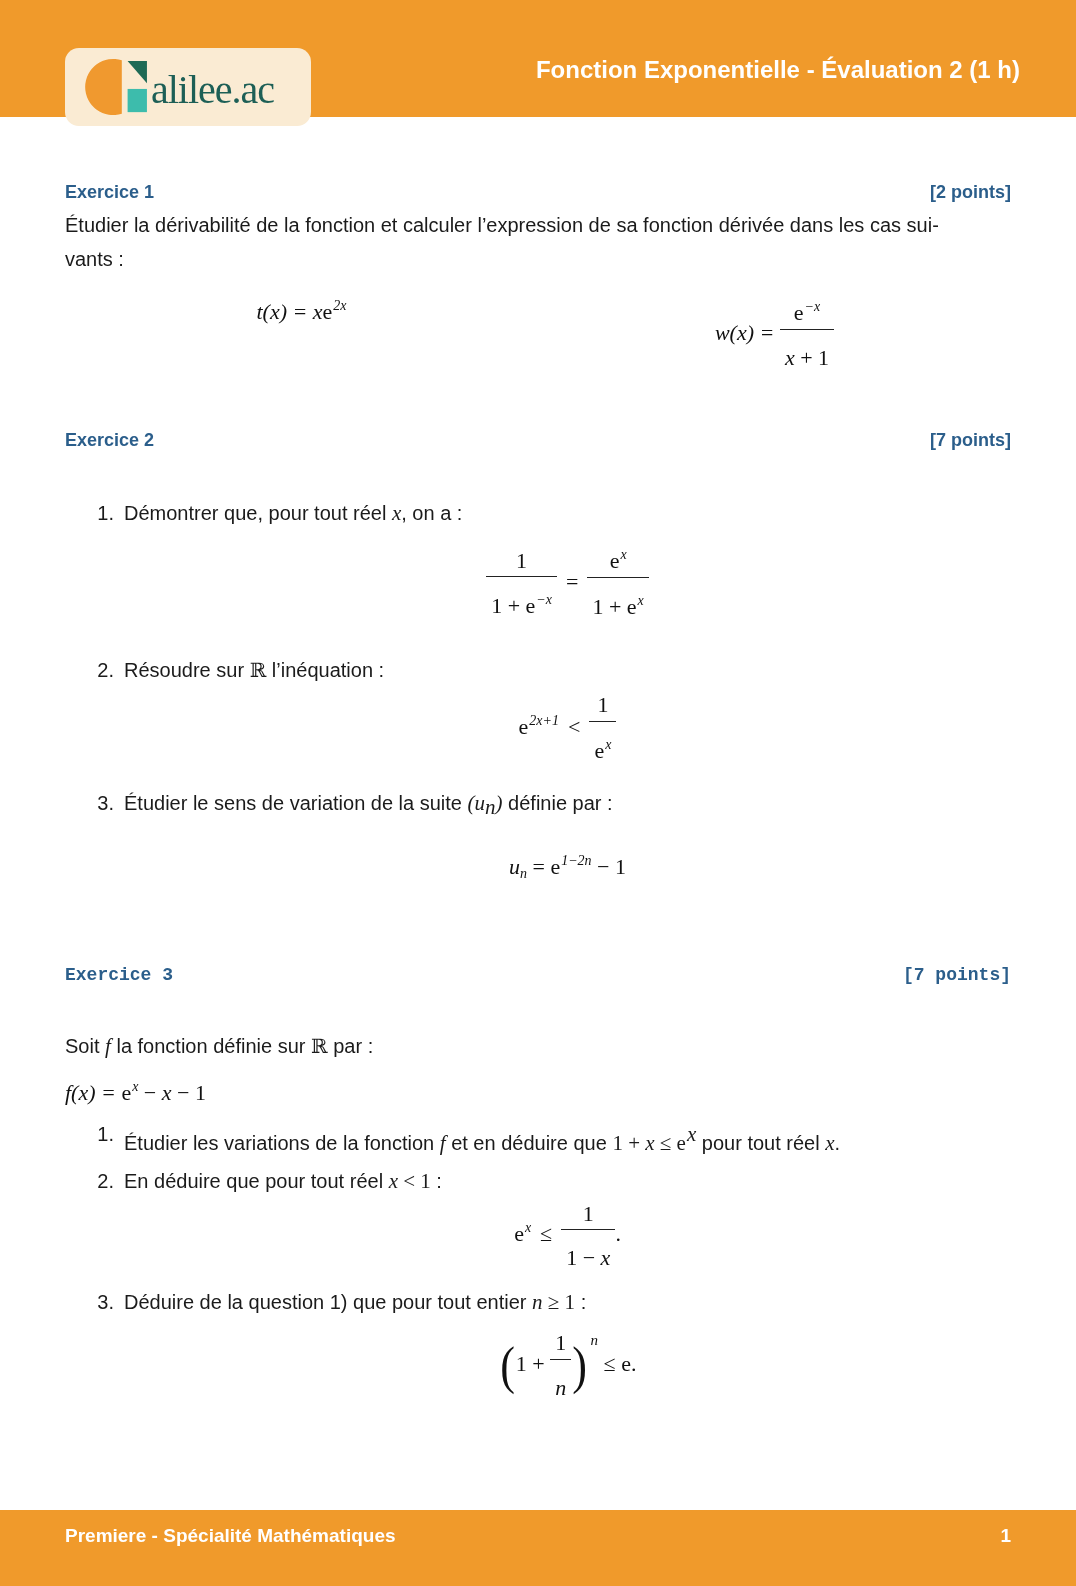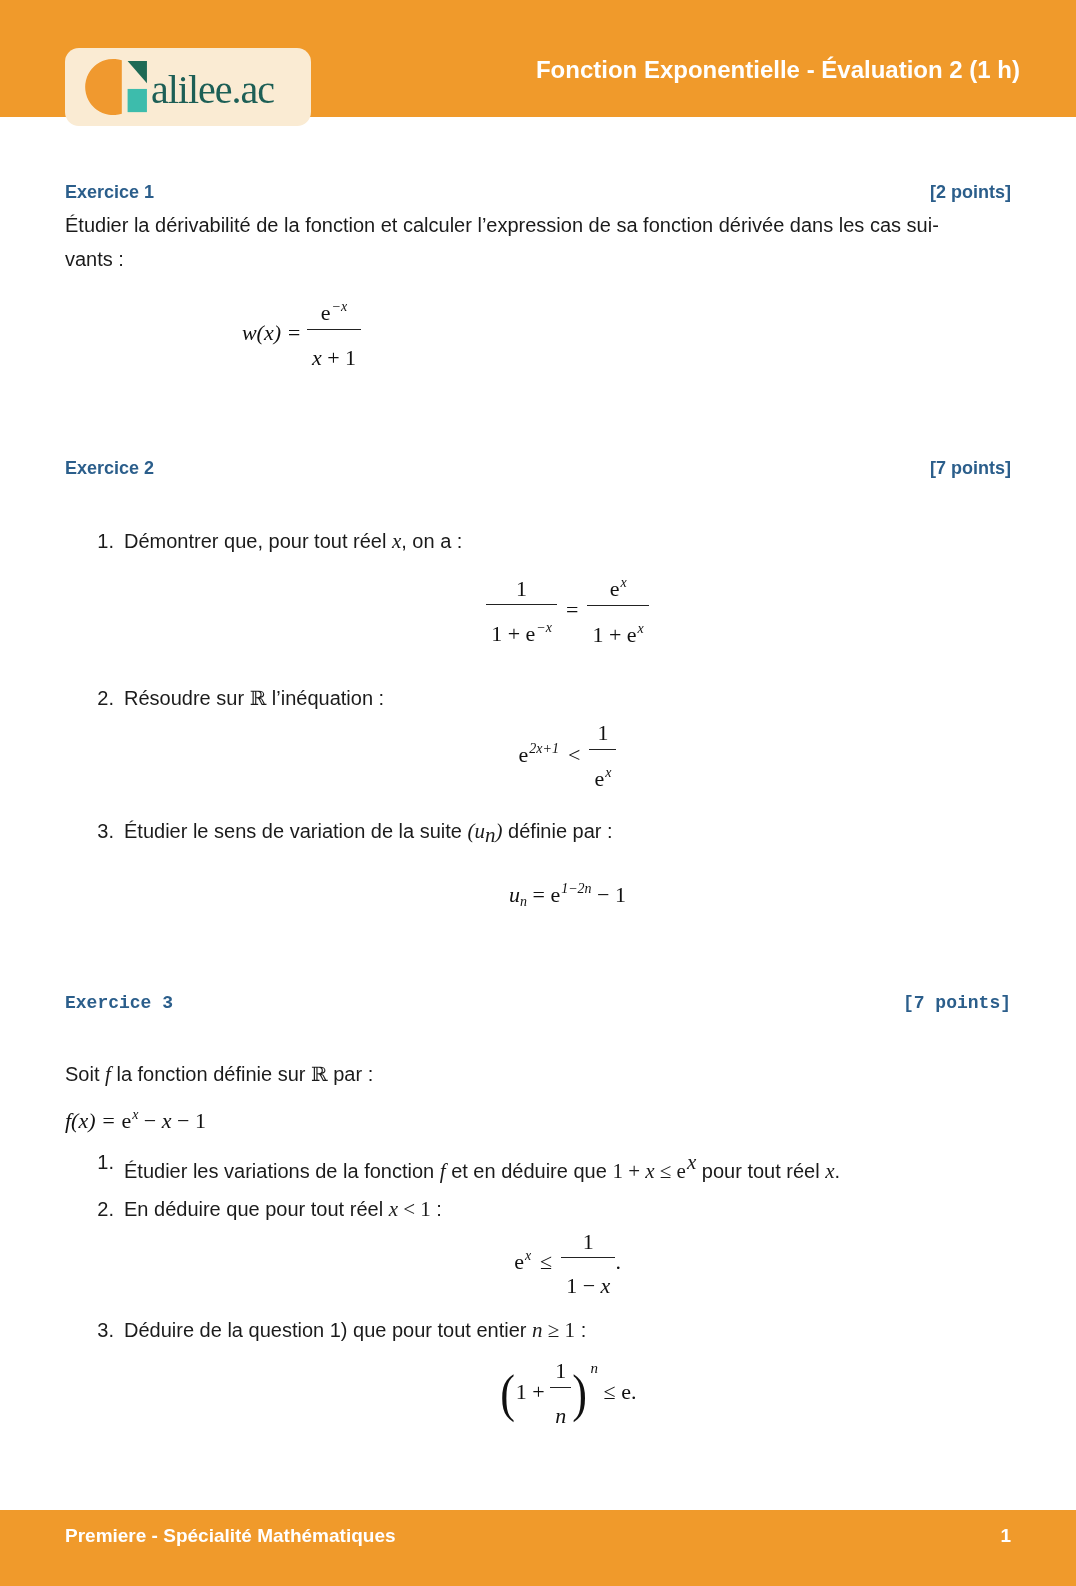--- a/index.html
+++ b/index.html
@@ -28,21 +28,21 @@
     position:absolute; right:56px; top:54px;
     color:#ffffff; font-size:24px; font-weight:bold; line-height:32px;
   }
 
   
   .main { padding:0 65px; }
   .ex-head { display:flex; justify-content:space-between; align-items:baseline; }
   .ex-title, .ex-points { color:#2b5e8b; font-size:18px; font-weight:bold; line-height:32px; }
 
   #ex1 .ex-head { margin-top:59px; }
-  #ex2 .ex-head { margin-top:80px; }
+  #ex2 .ex-head { margin-top:52px; }
   #ex3 .ex-head { margin-top:58px;font-family:Liberation Mono, monospace; }
 
   .intro { font-size:20px; line-height:34px; }
   #ex1 .intro { }
   #ex3 .intro { margin-top:38px; }
 
   
   .math { font-family:"Liberation Serif", serif; font-size:22px; color:#111111; white-space:nowrap; }
   .mi { font-style:italic; }
   .mr { font-style:normal; }
@@ -114,20 +114,23 @@
 
     <section id="ex1">
       <div class="ex-head">
         <h2 class="ex-title">Exercice 1</h2>
         <div class="ex-points">[2 points]</div>
       </div>
       <p class="intro"><span>Étudier la dérivabilité de la fonction et calculer l’expression de sa fonction dérivée dans les cas sui-</span><br><span>vants :</span></p>
 
       <div class="formula-row">
         <div class="fcell">
+          <span class="math"><span class="mi">t(x) = x</span><span class="mr">e</span><span class="mexp">2x</span></span>
+        </div>
+        <div class="fcell">
           <span class="math"><span class="mi">w(x) = </span><span class="frac"><span class="fnum"><span class="mr">e</span><span class="mexp">−x</span></span><span class="fden"><span class="mi">x</span><span class="mr"> + 1</span></span></span></span>
         </div>
       </div>
     </section>
 
     <section id="ex2">
       <div class="ex-head">
         <h2 class="ex-title">Exercice 2</h2>
         <div class="ex-points">[7 points]</div>
       </div>

